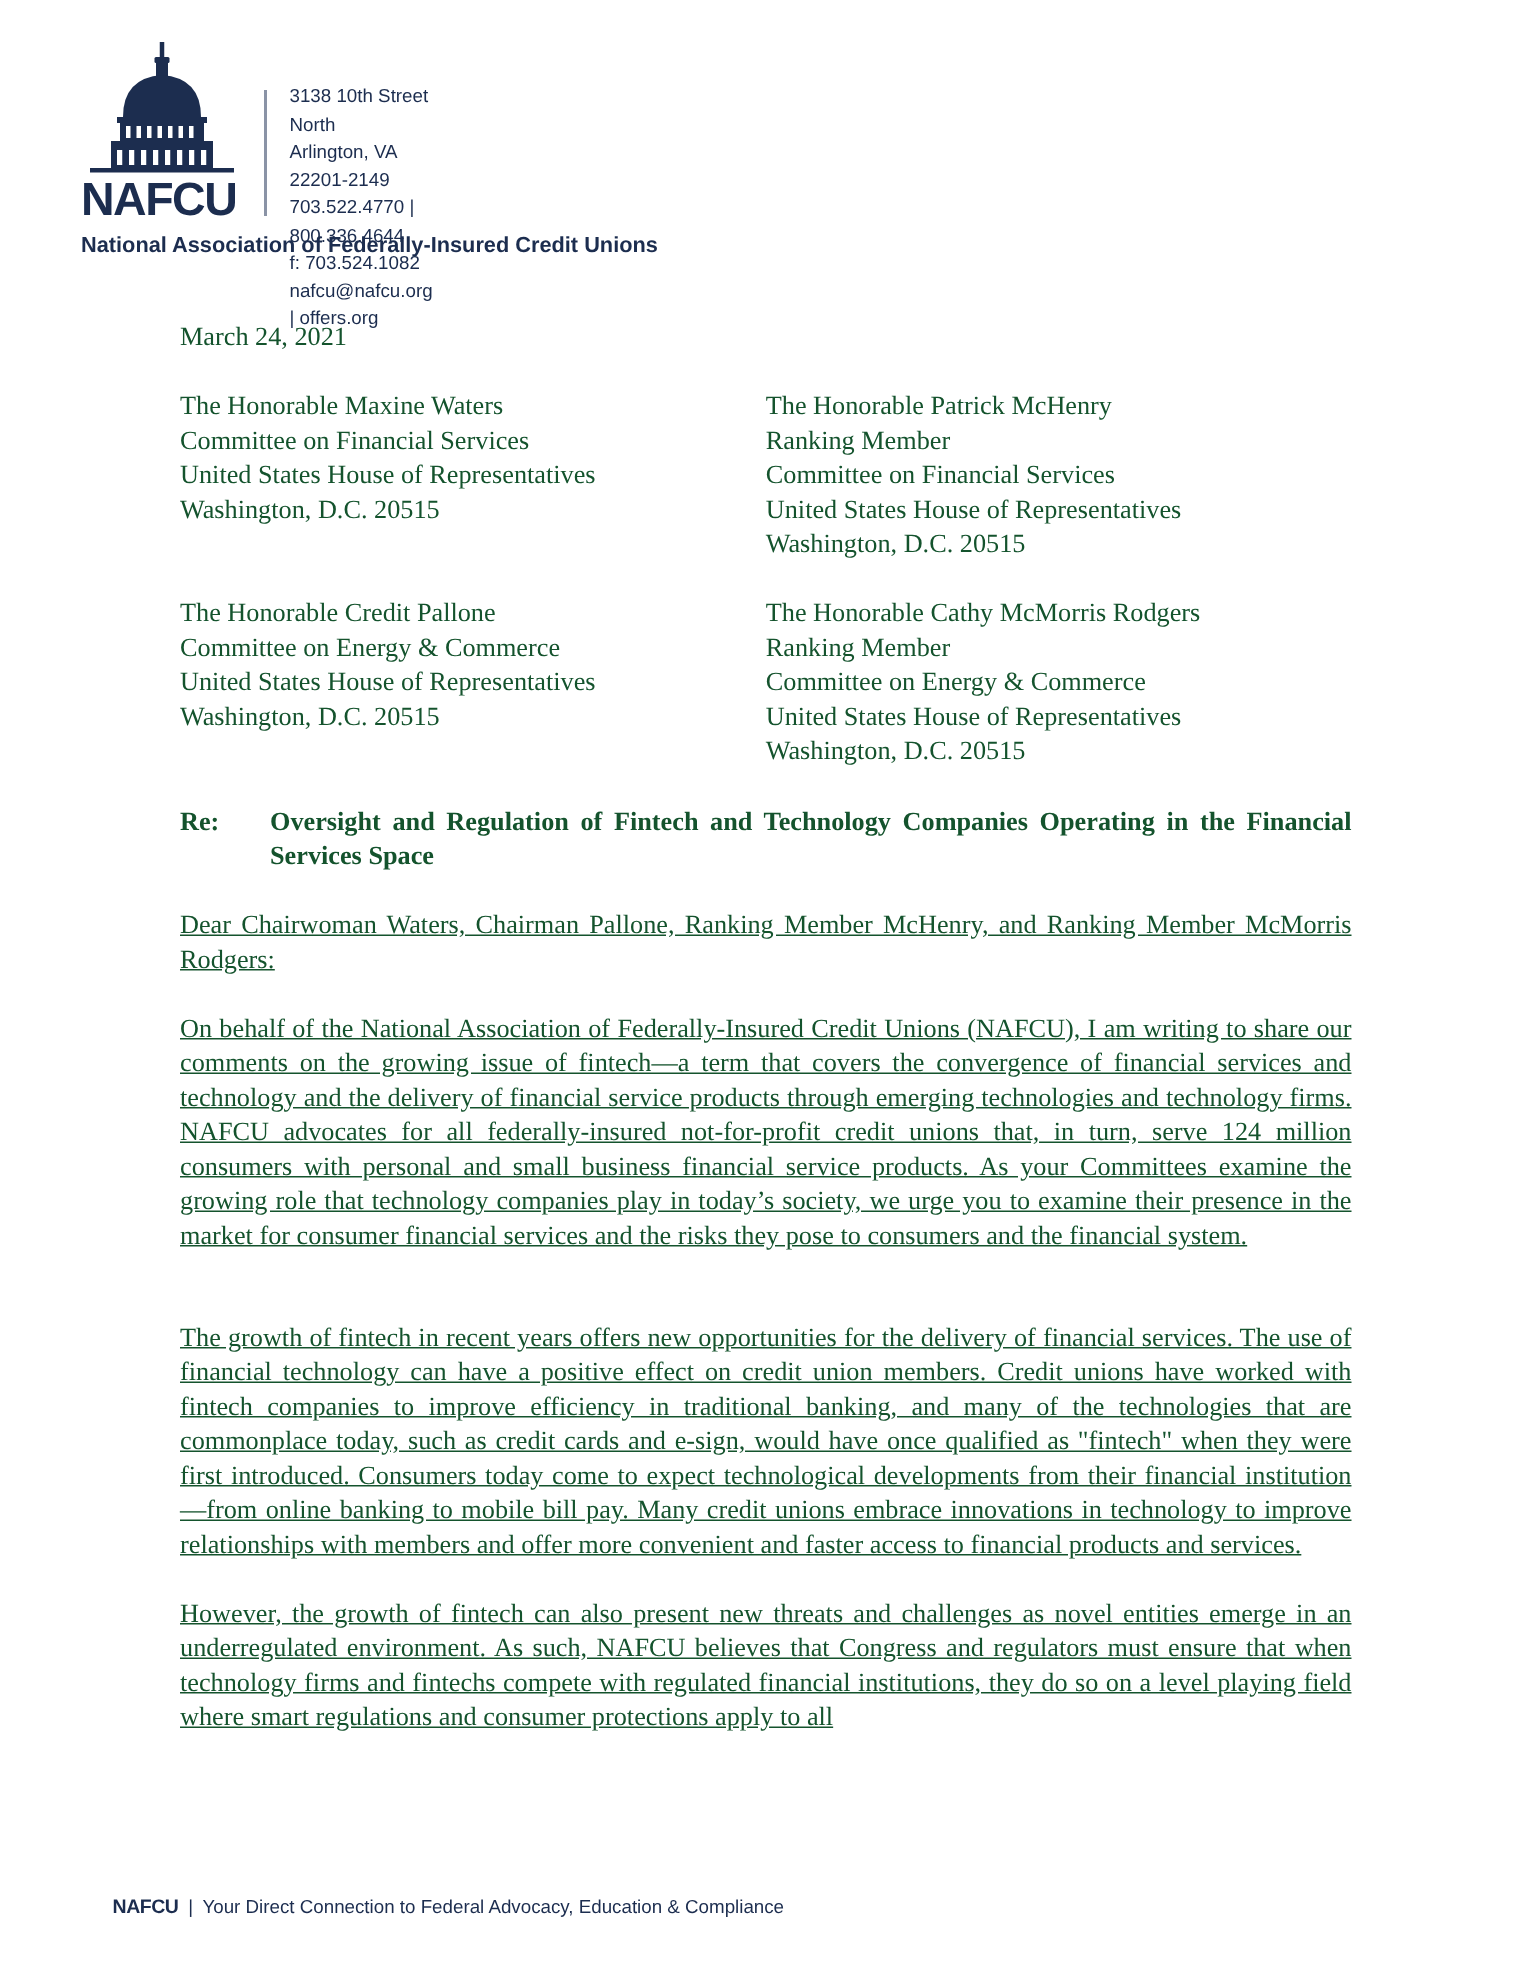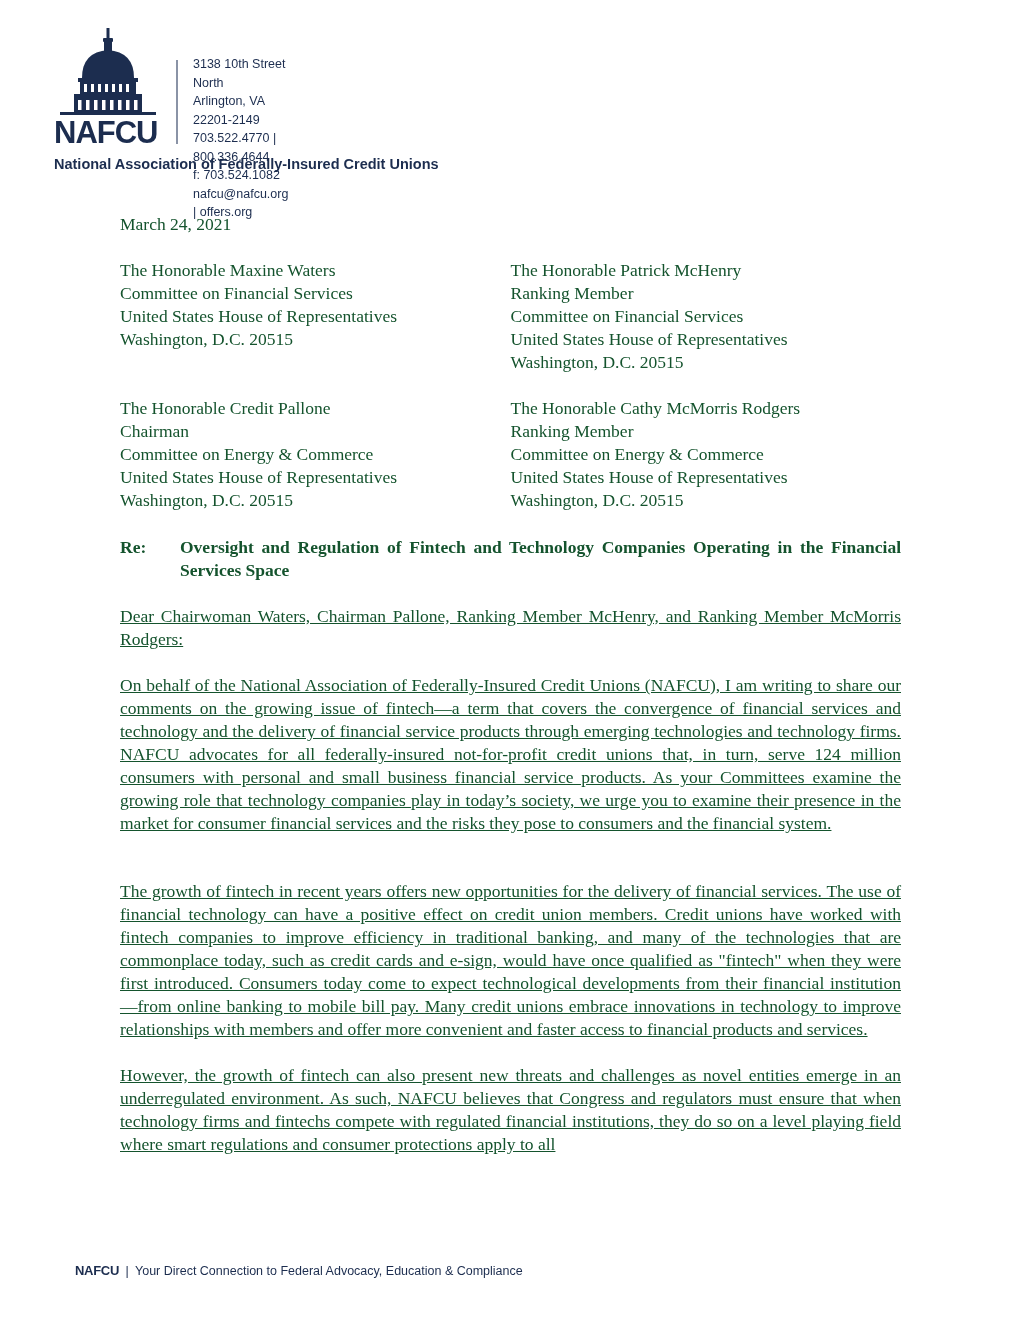--- a/index.html
+++ b/index.html
@@ -102,21 +102,20 @@
     <div>Ranking Member</div>
     <div>Committee on Financial Services</div>
     <div>United States House of Representatives</div>
     <div>Washington, D.C. 20515</div>
   </div>
 </div>
 
 <div class="doc addr-block2">
   <div class="addr-col">
     <div>The Honorable Credit Pallone</div>
-    <div>Chairman</div>
     <div>Committee on Energy &amp; Commerce</div>
     <div>United States House of Representatives</div>
     <div>Washington, D.C. 20515</div>
   </div>
   <div class="addr-col">
     <div>The Honorable Cathy McMorris Rodgers</div>
     <div>Ranking Member</div>
     <div>Committee on Energy &amp; Commerce</div>
     <div>United States House of Representatives</div>
     <div>Washington, D.C. 20515</div>

